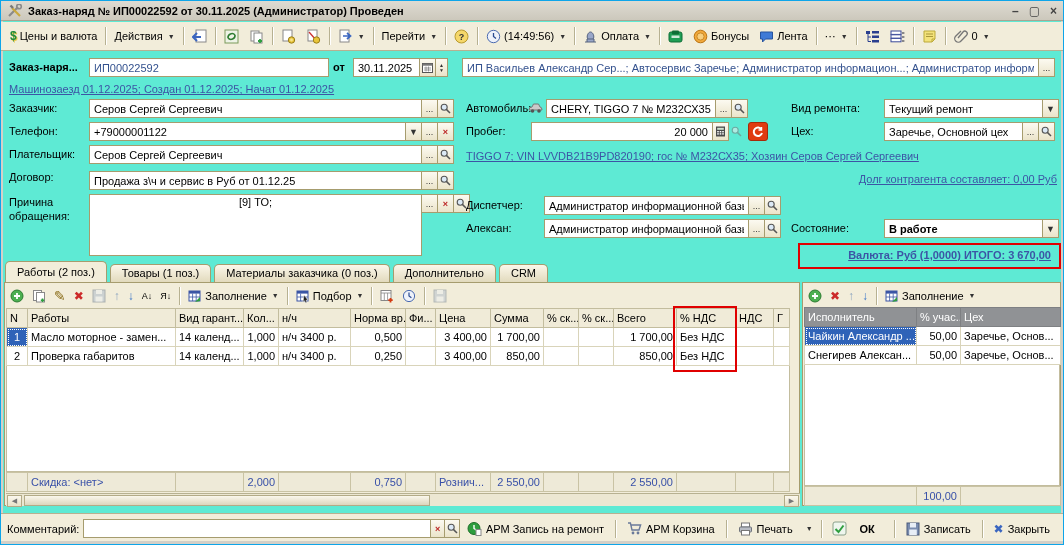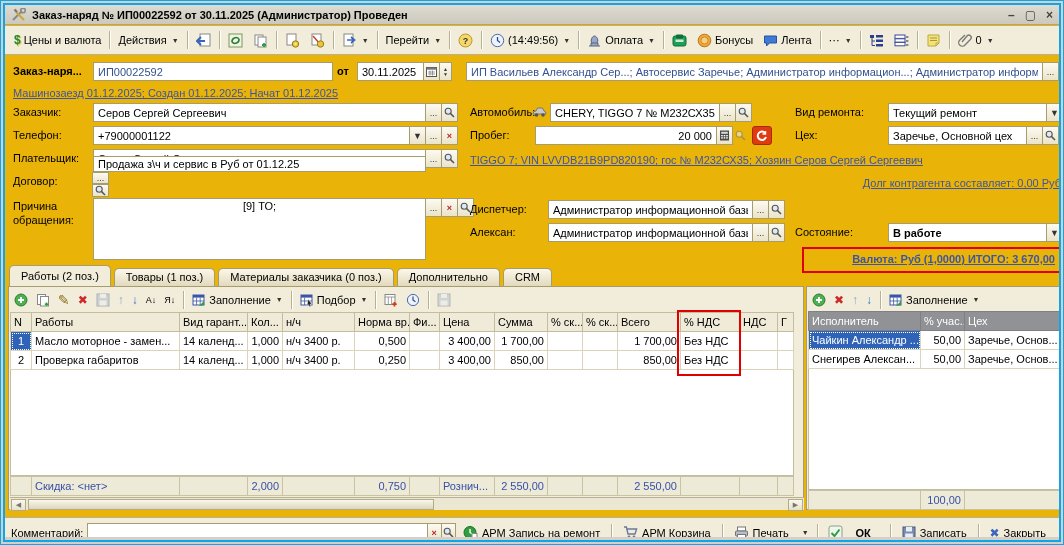--- a/index.html
+++ b/index.html
@@ -1,18 +1,18 @@
 <!DOCTYPE html>
 <html><head>
 <meta charset="utf-8">
 <style>
   * { margin:0; padding:0; box-sizing:border-box; }
   html,body { width:1064px; height:545px; }
   body { font-family:"Liberation Sans","DejaVu Sans",sans-serif; font-size:11px; color:#000; background:#d4d0c8; }
-  .window { position:relative; width:1064px; height:545px; background:#eab308; border:5px solid #0ea5e9; outline:2px solid #d4d0c8; outline-offset:-3px; overflow:hidden; }
+  .window { position:relative; width:1064px; height:545px; background:#5eead4; border:1px solid #0ea5e9; outline:2px solid #d4d0c8; outline-offset:-3px; overflow:hidden; }
   
   .titlebar { position:absolute; left:0; top:0; width:100%; height:20px; background:linear-gradient(#dedbd2,#ccc8bc); display:flex; align-items:center; padding:0 6px; border-bottom:1px solid #a9a592; }
   .titlebar .ticon { width:16px; height:14px; margin-right:5px; }
   .titlebar .ttext { font-weight:bold; font-size:11px; flex:1; white-space:nowrap; overflow:hidden; }
   .wctl { display:flex; gap:10px; color:#444; font-weight:bold; font-size:12px; }
   .wctl span { cursor:default; line-height:14px; }
   
   .toolbar { position:absolute; left:0; top:21px; width:100%; height:29px; background:#f2edda; border-bottom:1px solid #b7b191; display:flex; align-items:center; padding:0 4px; white-space:nowrap; }
   .tbtn { display:inline-flex; align-items:center; gap:3px; padding:2px 4px; height:22px; border:1px solid transparent; }
   .tsep { width:1px; height:18px; background:#b7b191; margin:0 3px; box-shadow:1px 0 0 #fff; }
@@ -282,21 +282,21 @@
       <span class="fb">...</span>
       <span class="fb">
           <svg width="11" height="11" viewBox="0 0 11 11">
             <circle cx="4.2" cy="4.2" r="3" fill="#dce9f6" stroke="#555" stroke-width="1.1"></circle>
             <path d="M6.6 6.6 L10 10" stroke="#555" stroke-width="1.5"></path>
           </svg>
         </span>
     </div>
 
     <span class="lbl" style="left:8px;top:120px;">Договор:</span>
-    <div class="frow" style="left:88px;top:101px;flex-direction:column;">
+    <div class="frow" style="left:88px;top:120px;">
       <input class="fld" style="width: 333px;" value="Продажа з\ч и сервис в Руб от 01.12.25">
       <span class="fb">...</span>
       <span class="fb">
           <svg width="11" height="11" viewBox="0 0 11 11">
             <circle cx="4.2" cy="4.2" r="3" fill="#dce9f6" stroke="#555" stroke-width="1.1"></circle>
             <path d="M6.6 6.6 L10 10" stroke="#555" stroke-width="1.5"></path>
           </svg>
         </span>
     </div>
 

